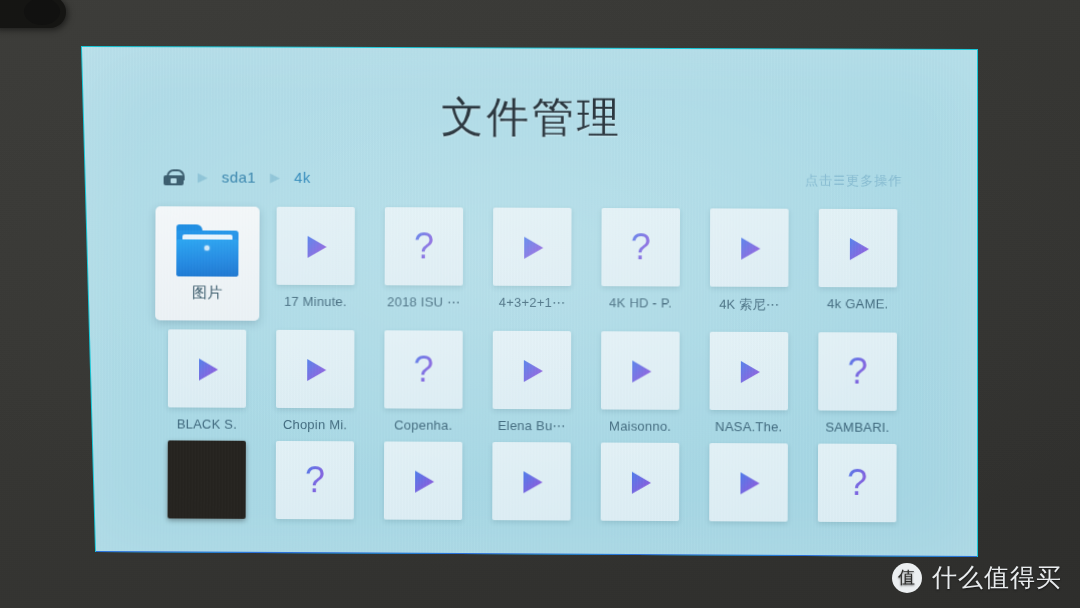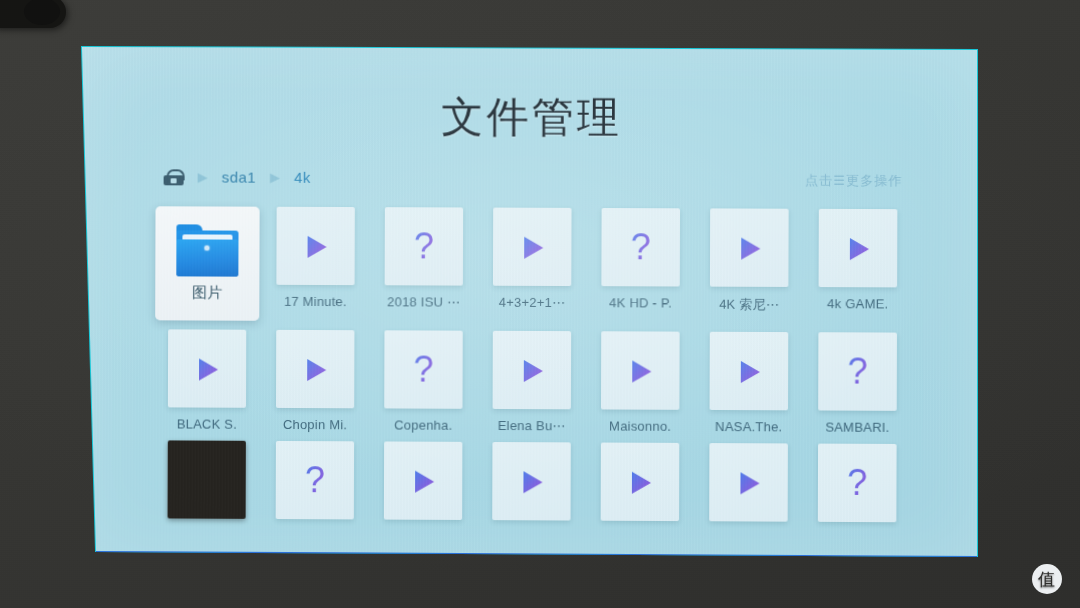--- a/index.html
+++ b/index.html
@@ -587,15 +587,16 @@
 
       </div>
 
       <div id="proj-light"></div>
       <div id="proj-texture"></div>
     </div>
   </div>
 
   <div id="watermark">
     <span class="logo">值</span>
+    <span>什么值得买</span>
   </div>
 
 </div>
 
 </body></html>

